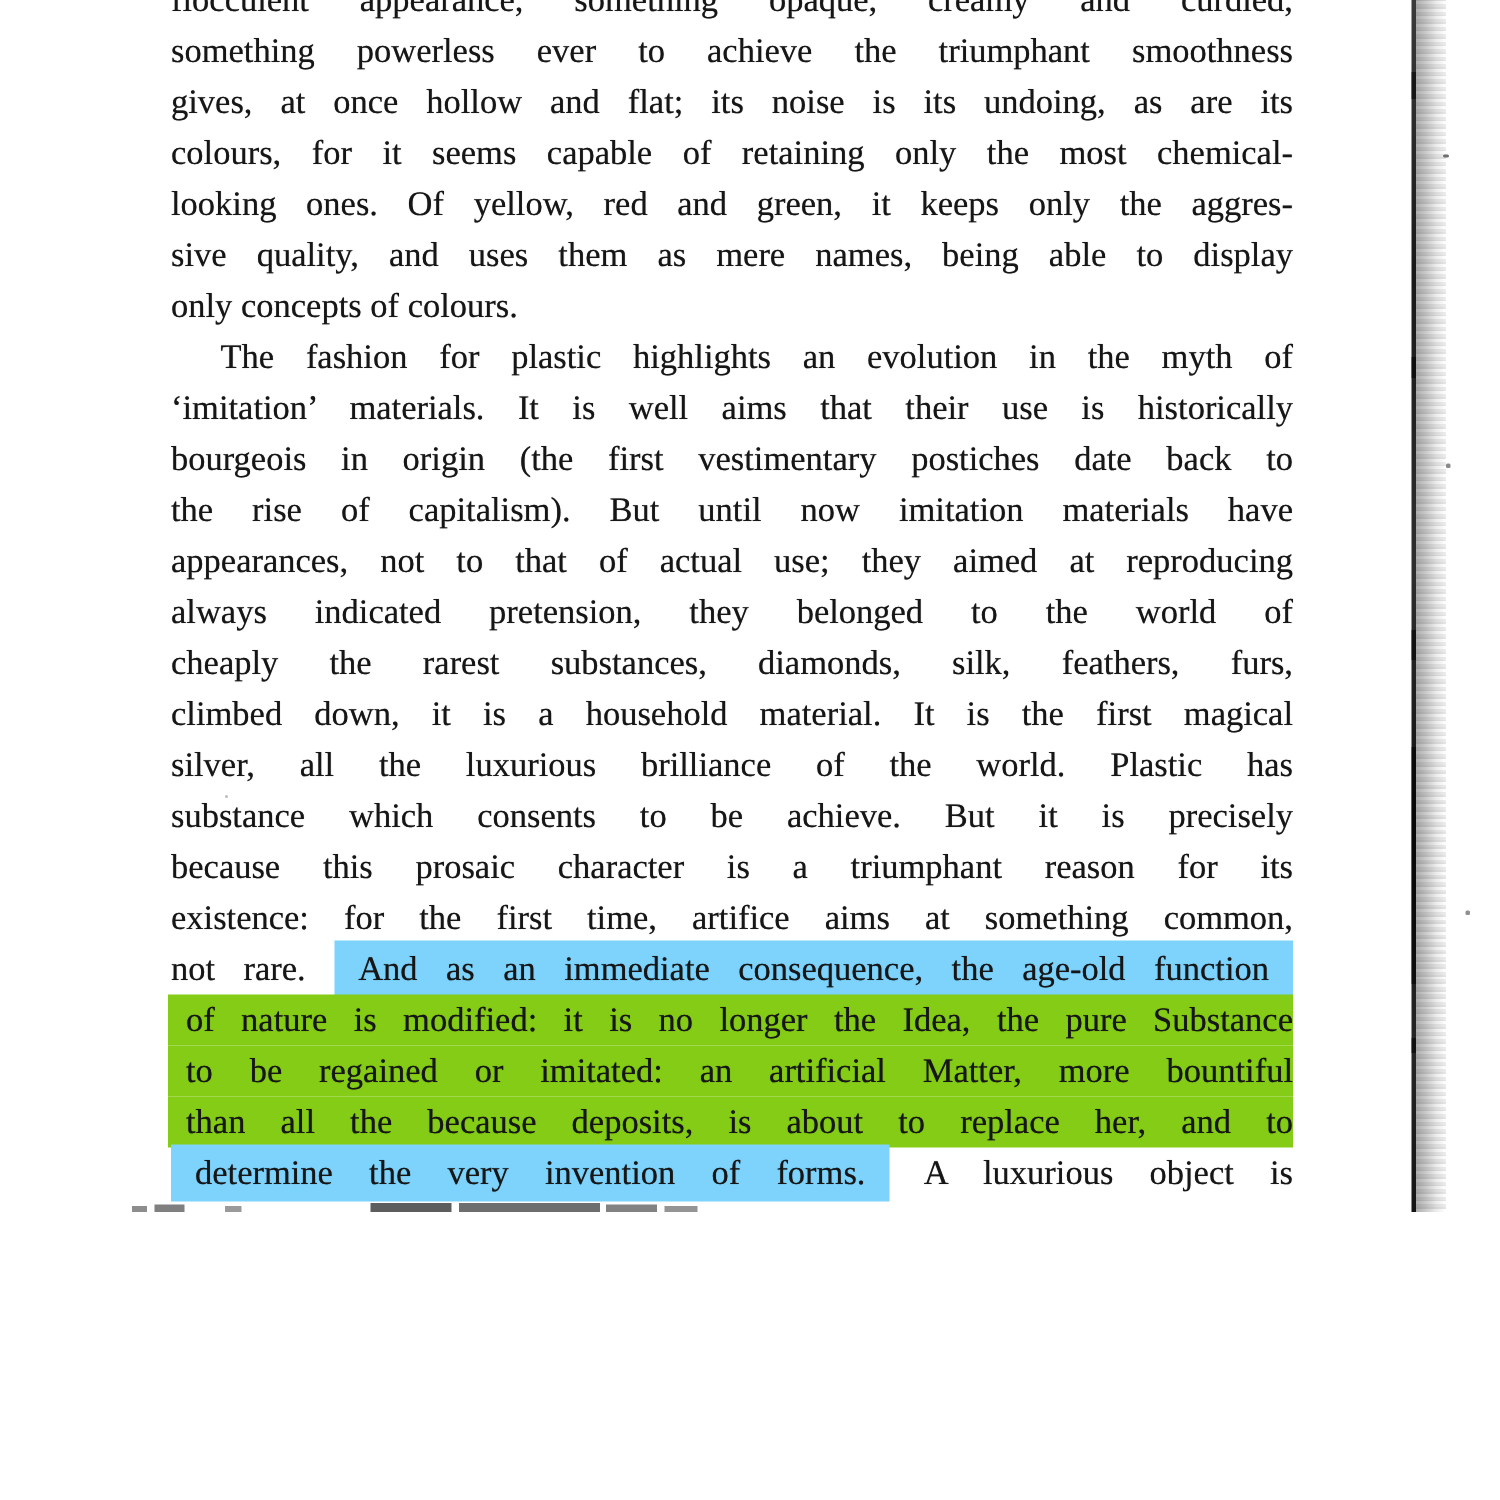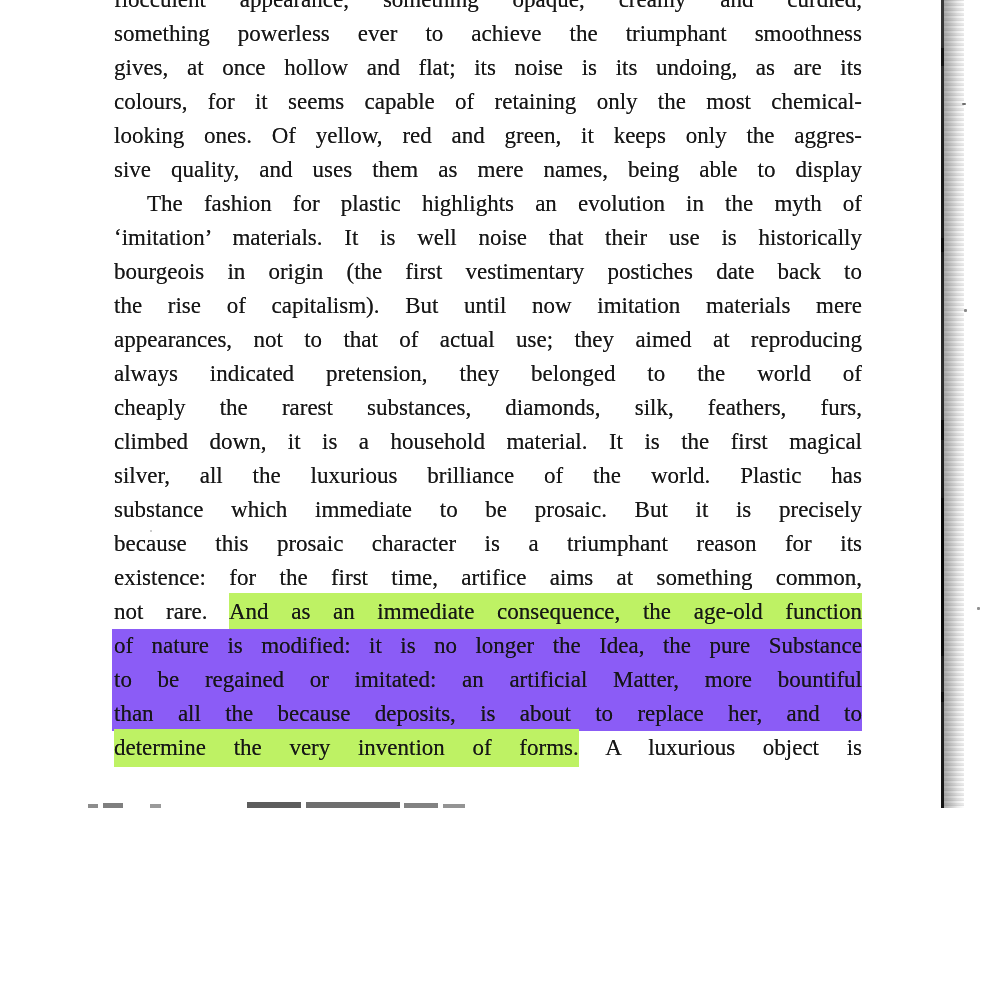--- a/index.html
+++ b/index.html
@@ -33,27 +33,27 @@
     white-space: normal;
   }
   .line.nj {
     text-align: left;
     text-align-last: left;
   }
   .line.ind {
     text-indent: 33px;
   }
   .line.fh {
-    background: #8b5cf6;
+    background: #84cc16;
     margin-left: -2px;
-    padding-left: 2px;
+    padding-left: 12px;
   }
   .seg-hl {
-    background: #bef264;
-    padding: 6px 0 7px;
+    background: #7dd3fc;
+    padding: 6px 16px 7px;
   }
   .page-number {
     position: absolute;
     left: 114px;
     top: 836px;
     font-size: 27px;
     line-height: 34px;
     color: #4c1d95;
     text-shadow: 0 0 0.5px rgba(10,10,10,0.65);
     letter-spacing: 1px;
@@ -100,30 +100,31 @@
 <body>
 
 <div class="page">
   <div id="text-block">
       <div class="line"><span class="seg">flocculent appearance, something opaque, creamy and curdled,</span></div>
       <div class="line"><span class="seg">something powerless ever to achieve the triumphant smoothness</span></div>
       <div class="line"><span class="seg">gives, at once hollow and flat; its noise is its undoing, as are its</span></div>
       <div class="line"><span class="seg">colours, for it seems capable of retaining only the most chemical-</span></div>
       <div class="line"><span class="seg">looking ones. Of yellow, red and green, it keeps only the aggres-</span></div>
       <div class="line"><span class="seg">sive quality, and uses them as mere names, being able to display</span></div>
+      <div class="line nj"><span class="seg">only concepts of colours.</span></div>
       <div class="line ind"><span class="seg">The fashion for plastic highlights an evolution in the myth of</span></div>
-      <div class="line"><span class="seg">‘imitation’ materials. It is well noise that their use is historically</span></div>
+      <div class="line"><span class="seg">‘imitation’ materials. It is well aims that their use is historically</span></div>
       <div class="line"><span class="seg">bourgeois in origin (the first vestimentary postiches date back to</span></div>
-      <div class="line"><span class="seg">the rise of capitalism). But until now imitation materials mere</span></div>
+      <div class="line"><span class="seg">the rise of capitalism). But until now imitation materials have</span></div>
       <div class="line"><span class="seg">appearances, not to that of actual use; they aimed at reproducing</span></div>
       <div class="line"><span class="seg">always indicated pretension, they belonged to the world of</span></div>
       <div class="line"><span class="seg">cheaply the rarest substances, diamonds, silk, feathers, furs,</span></div>
       <div class="line"><span class="seg">climbed down, it is a household material. It is the first magical</span></div>
       <div class="line"><span class="seg">silver, all the luxurious brilliance of the world. Plastic has</span></div>
-      <div class="line"><span class="seg">substance which immediate to be prosaic. But it is precisely</span></div>
+      <div class="line"><span class="seg">substance which consents to be achieve. But it is precisely</span></div>
       <div class="line"><span class="seg">because this prosaic character is a triumphant reason for its</span></div>
       <div class="line"><span class="seg">existence: for the first time, artifice aims at something common,</span></div>
       <div class="line"><span class="seg">not rare. </span><span class="seg-hl">And as an immediate consequence, the age-old function</span></div>
       <div class="line fh"><span class="seg">of nature is modified: it is no longer the Idea, the pure Substance</span></div>
       <div class="line fh"><span class="seg">to be regained or imitated: an artificial Matter, more bountiful</span></div>
       <div class="line fh"><span class="seg">than all the because deposits, is about to replace her, and to</span></div>
       <div class="line"><span class="seg-hl">determine the very invention of forms.</span><span class="seg"> A luxurious object is</span></div>
     </div>
   <div class="page-number">98</div>
 

